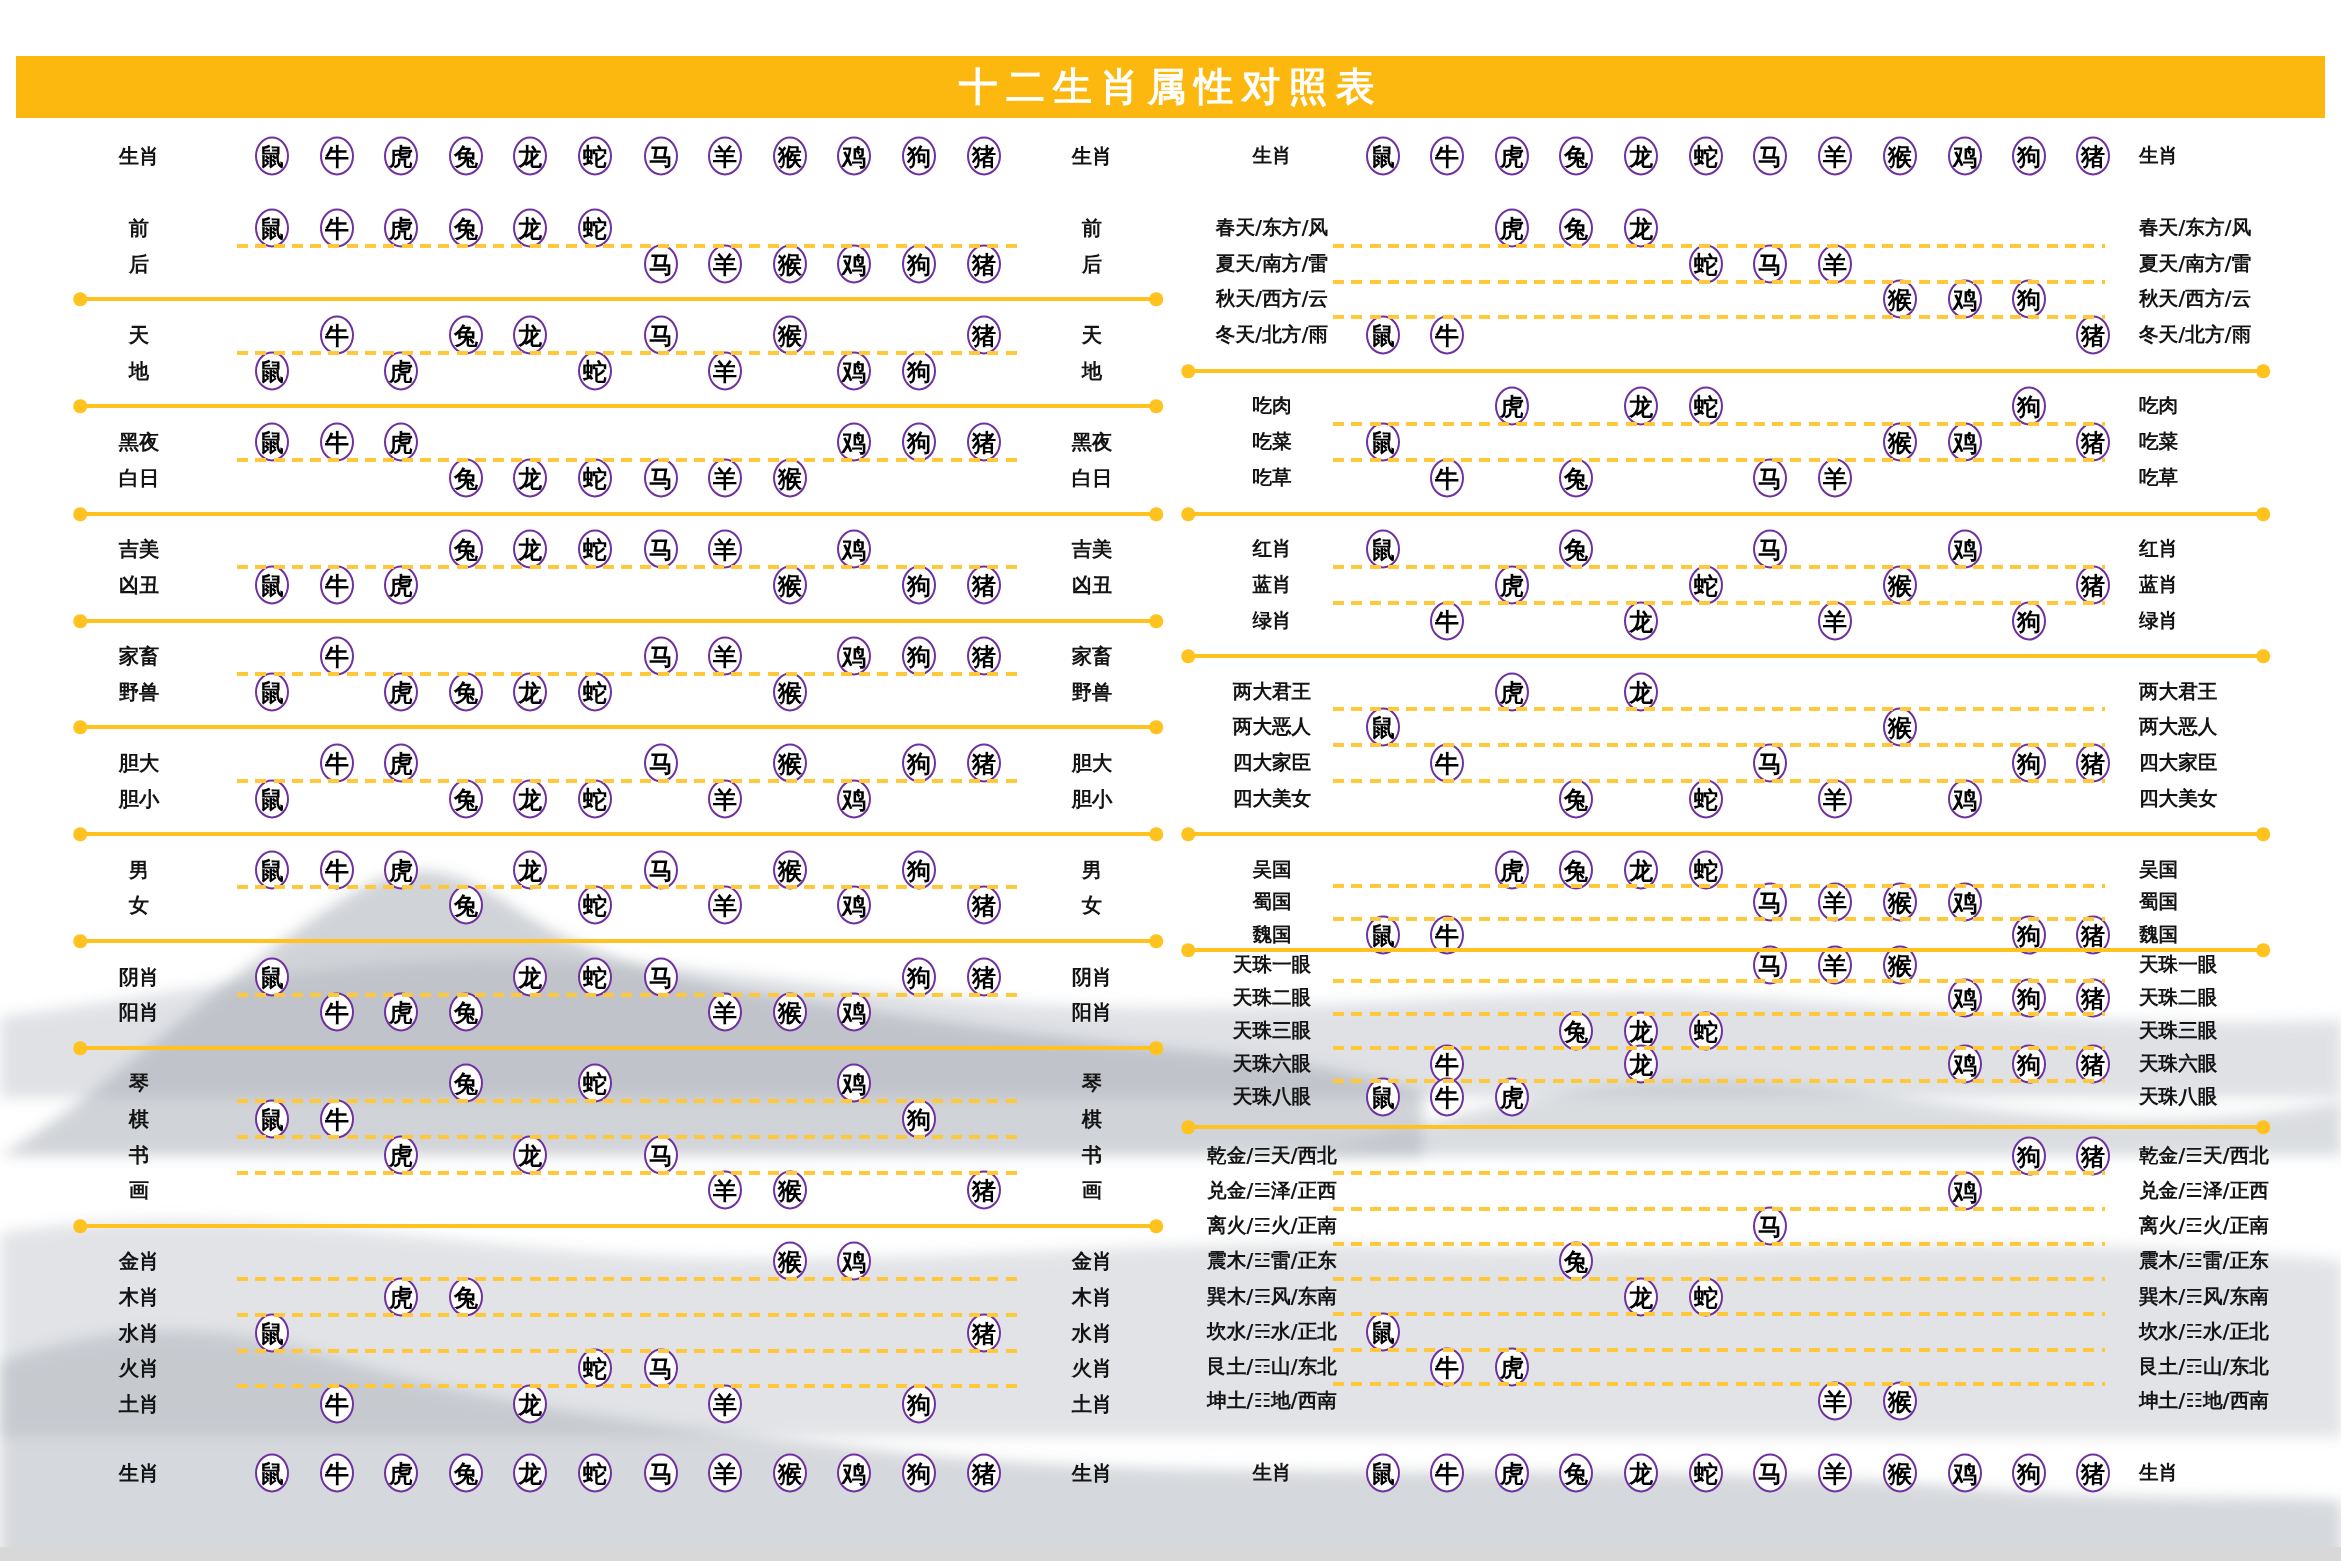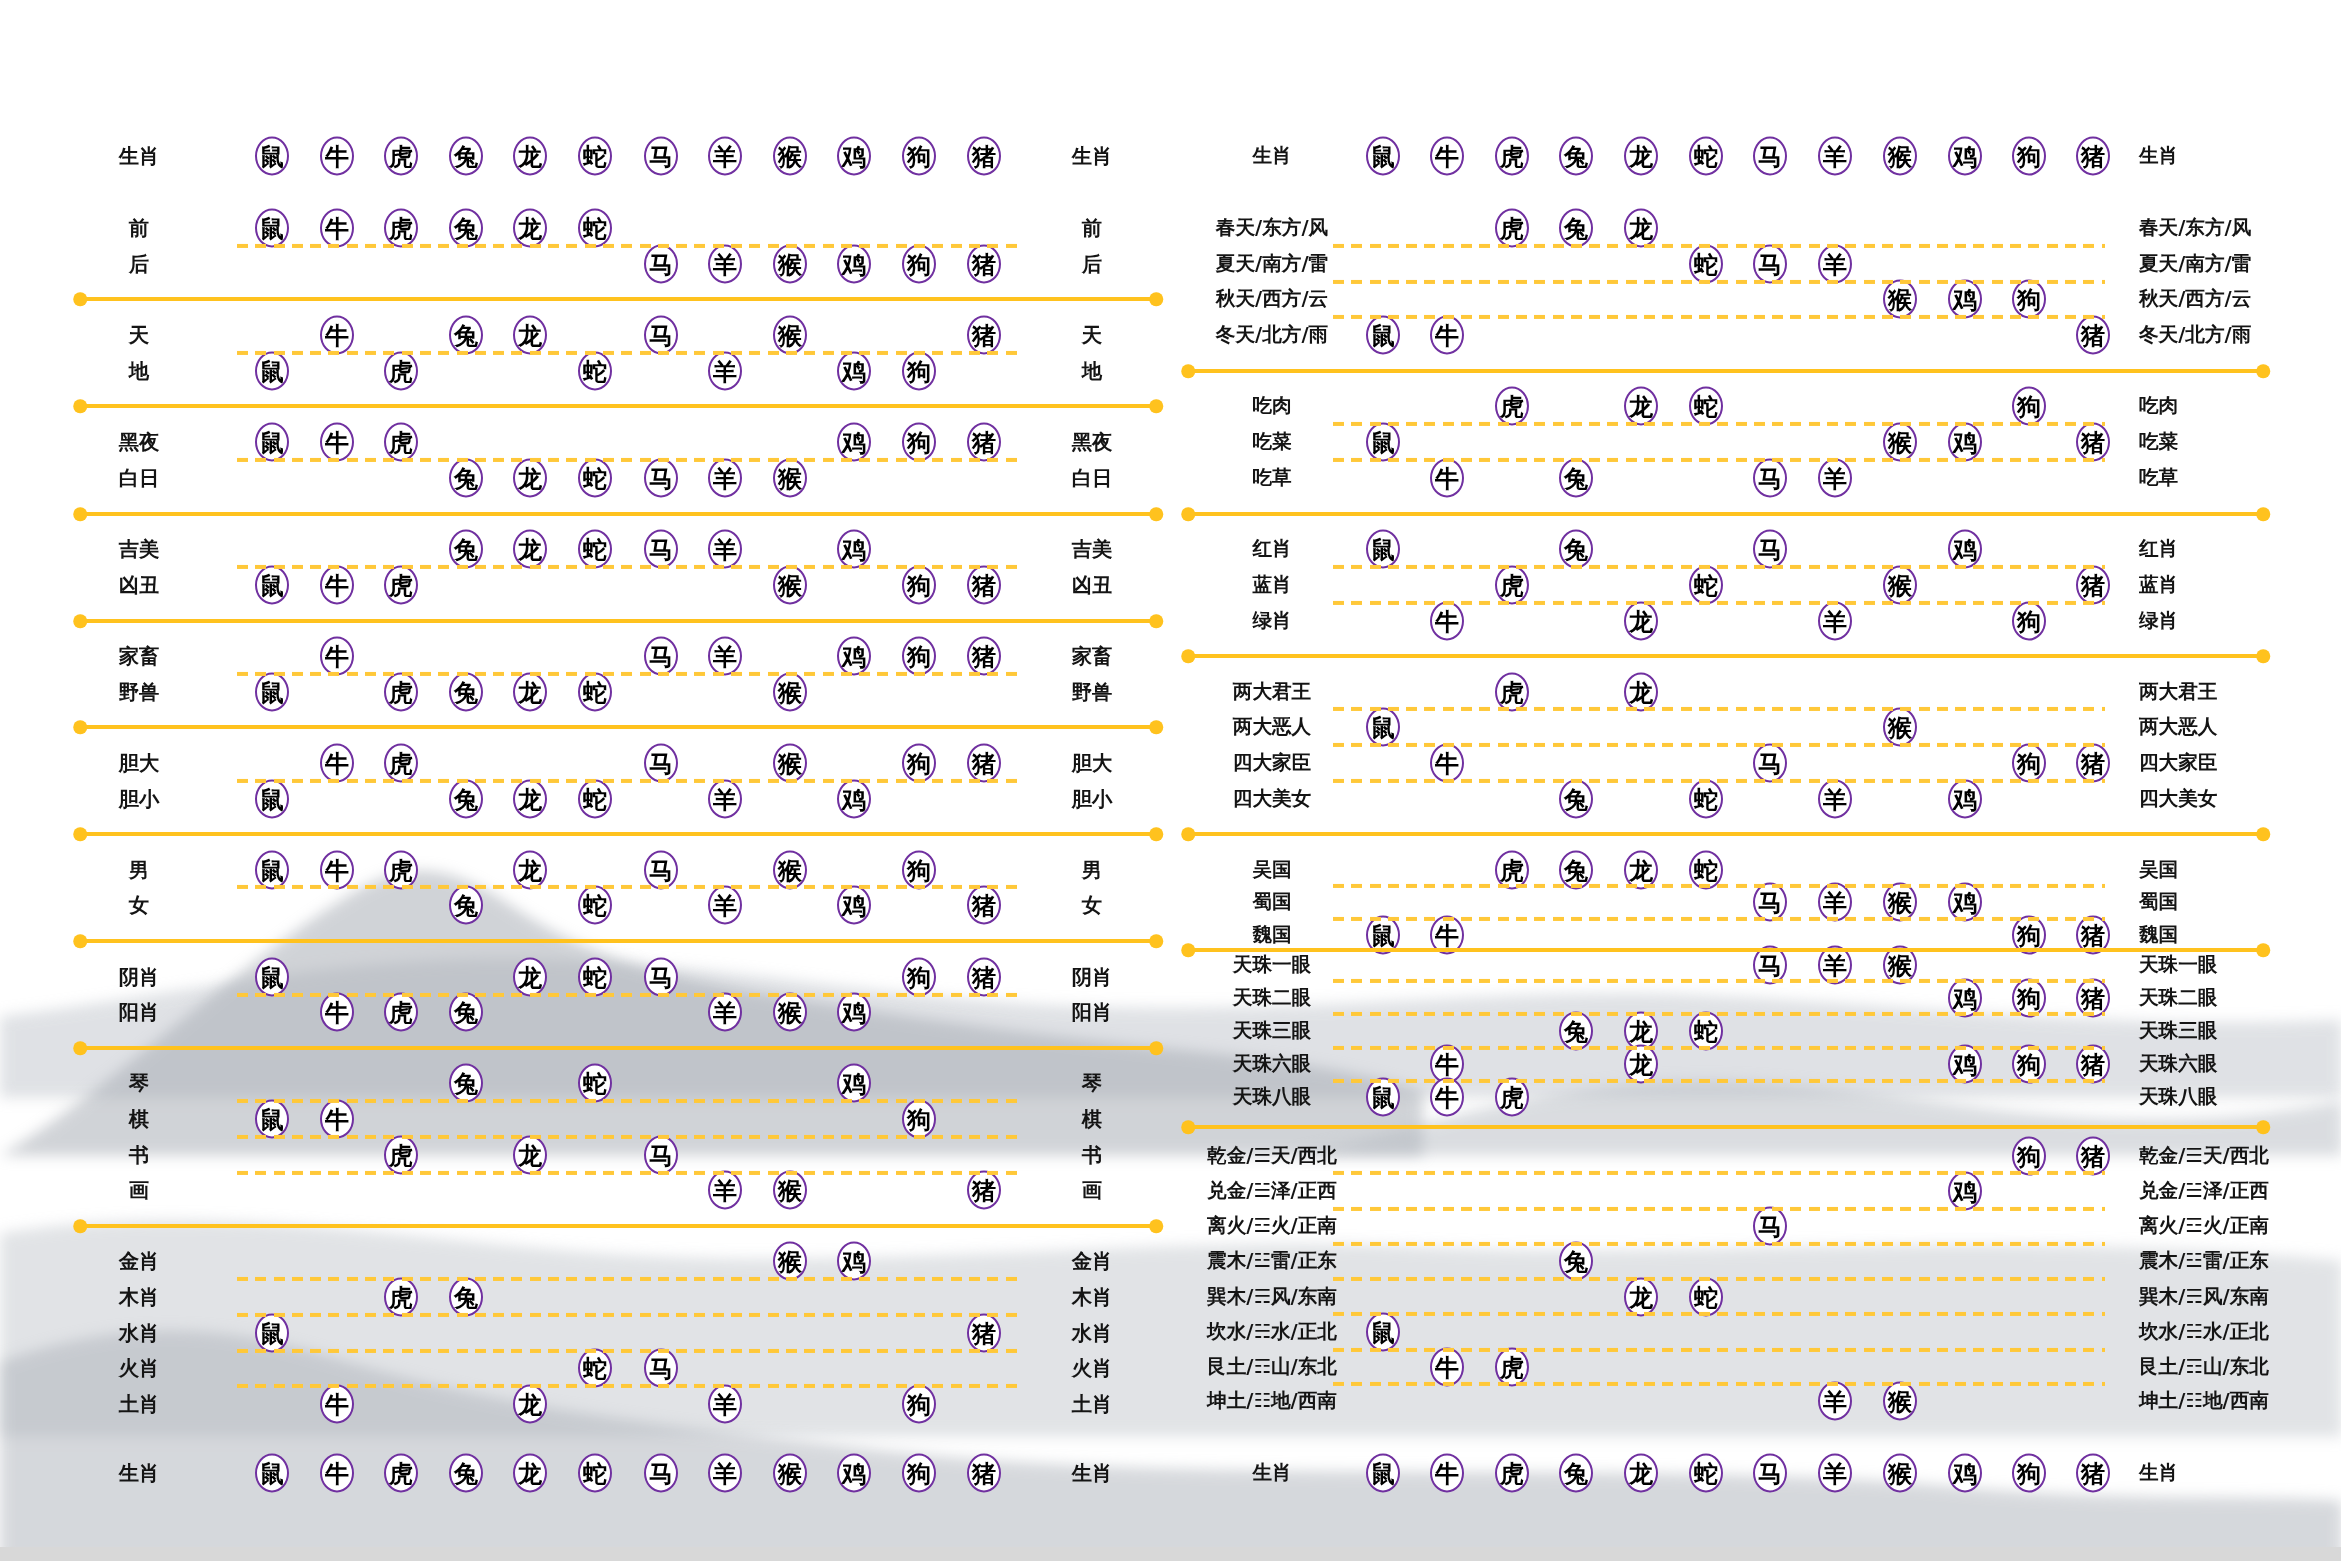--- a/index.html
+++ b/index.html
@@ -36,20 +36,23 @@
           <feGaussianBlur stdDeviation="10"></feGaussianBlur>
         </filter>
       </defs>
     <path d="M0,1620 L0,1500 C250,1470 450,1420 700,1415 C1000,1410 1200,1460 1500,1480 C1900,1505 2200,1455 2500,1468 C2800,1480 3100,1520 3457,1505 L3457,1620 Z" fill="#C6CAD0" opacity="0.55" filter="url(#soft)"></path>
     <path d="M0,1705 C150,1620 350,1420 520,1318 C600,1270 660,1272 760,1340 C880,1420 1000,1445 1150,1470 C1350,1503 1550,1530 1750,1550 C1900,1565 2000,1580 2100,1610 L2100,1705 Z" fill="#A3A8B0" opacity="0.5" filter="url(#soft)"></path>
     <path d="M1900,1705 C2050,1680 2200,1620 2400,1600 C2650,1575 2850,1640 3100,1650 C3280,1657 3380,1640 3457,1625 L3457,1705 Z" fill="#B6BBC2" opacity="0.5" filter="url(#soft)"></path>
     <path d="M0,2120 L0,1820 C300,1770 600,1830 900,1850 C1300,1877 1700,1820 2100,1840 C2500,1860 2900,1810 3457,1860 L3457,2120 Z" fill="#C9CDD2" opacity="0.55" filter="url(#soft)"></path>
     <path d="M0,2305 L0,2010 C150,1955 300,1945 480,2000 C760,2085 1000,2105 1300,2140 C1800,2196 2400,2150 2900,2195 C3150,2217 3350,2205 3457,2215 L3457,2305 Z" fill="#ADB2BA" opacity="0.5" filter="url(#soft)"></path>
   </svg>
 
+  <div class="title-bar">
+    <span>十二生肖属性对照表</span>
+  </div>
 
   <div class="ztable" id="left-table">
       <div class="row-label" style="left: 61px; width: 156px; top: 156px; text-align: center;">生肖</div>
       <div class="row-label" style="left: 1014px; width: 156px; top: 156px; text-align: center;">生肖</div>
       <div class="zcircle" style="left: 272px; top: 156px;">鼠</div>
       <div class="zcircle" style="left: 337px; top: 156px;">牛</div>
       <div class="zcircle" style="left: 401px; top: 156px;">虎</div>
       <div class="zcircle" style="left: 466px; top: 156px;">兔</div>
       <div class="zcircle" style="left: 530px; top: 156px;">龙</div>
       <div class="zcircle" style="left: 595px; top: 156px;">蛇</div>

